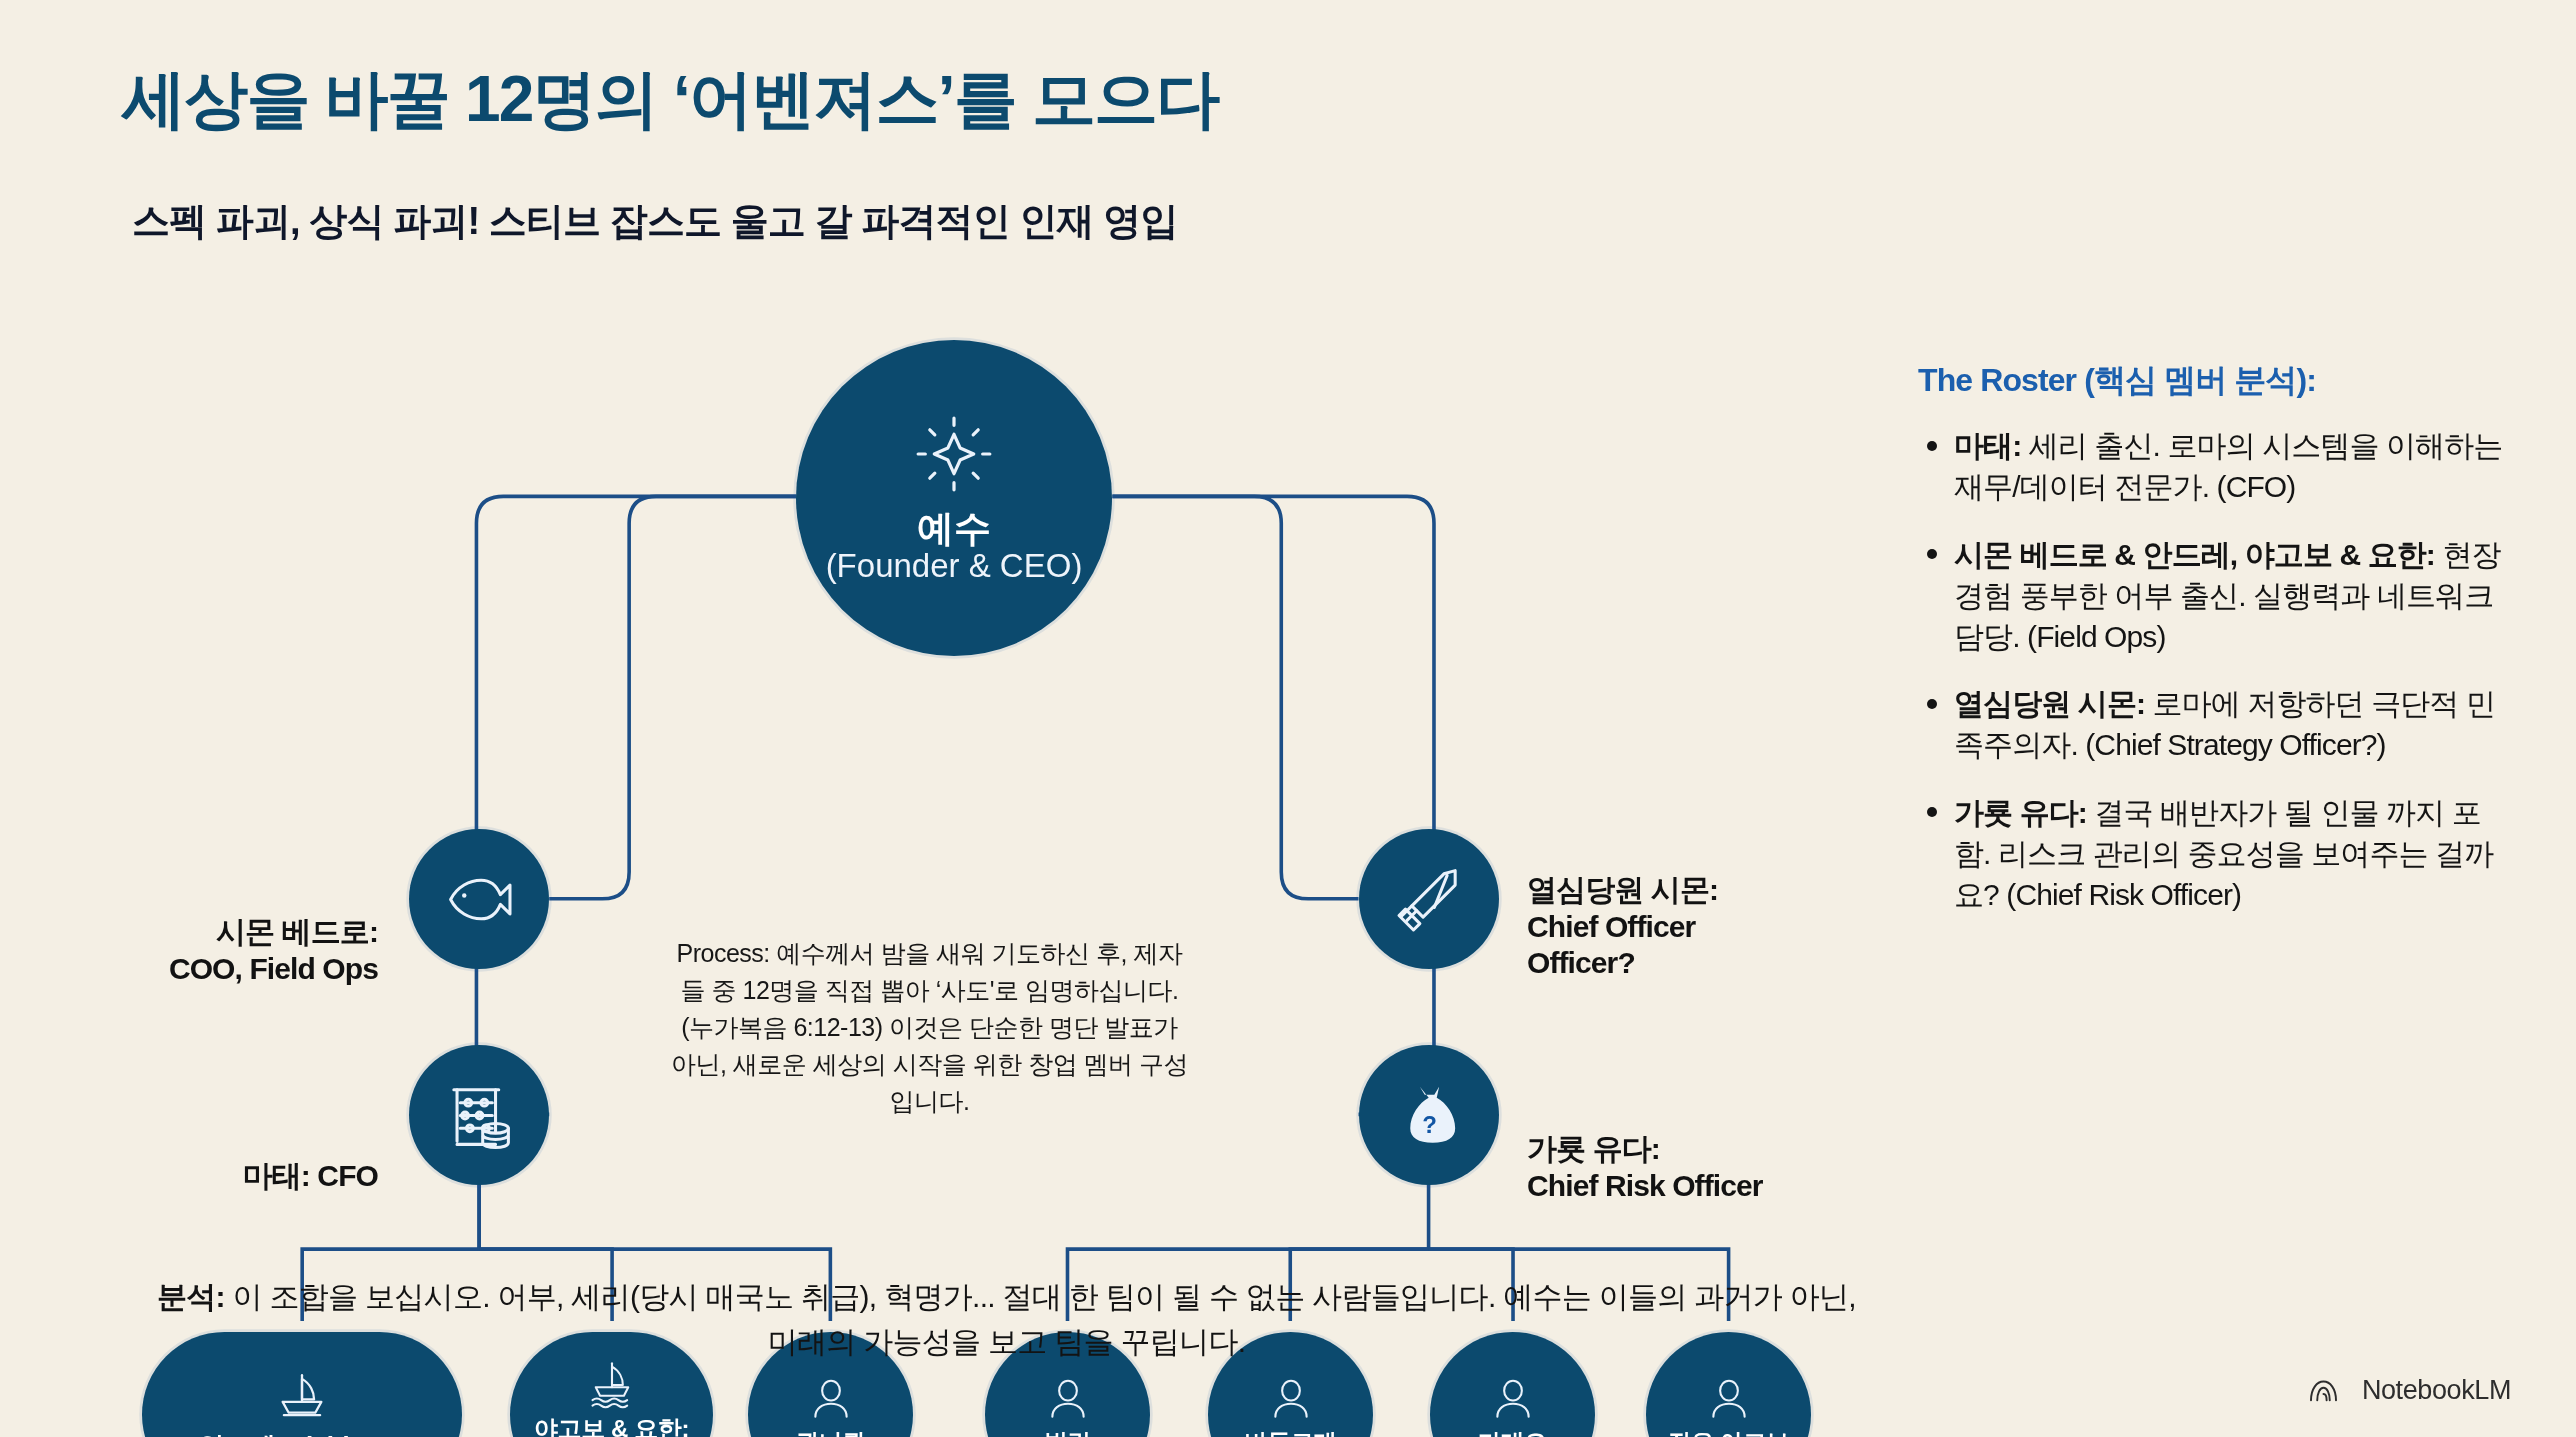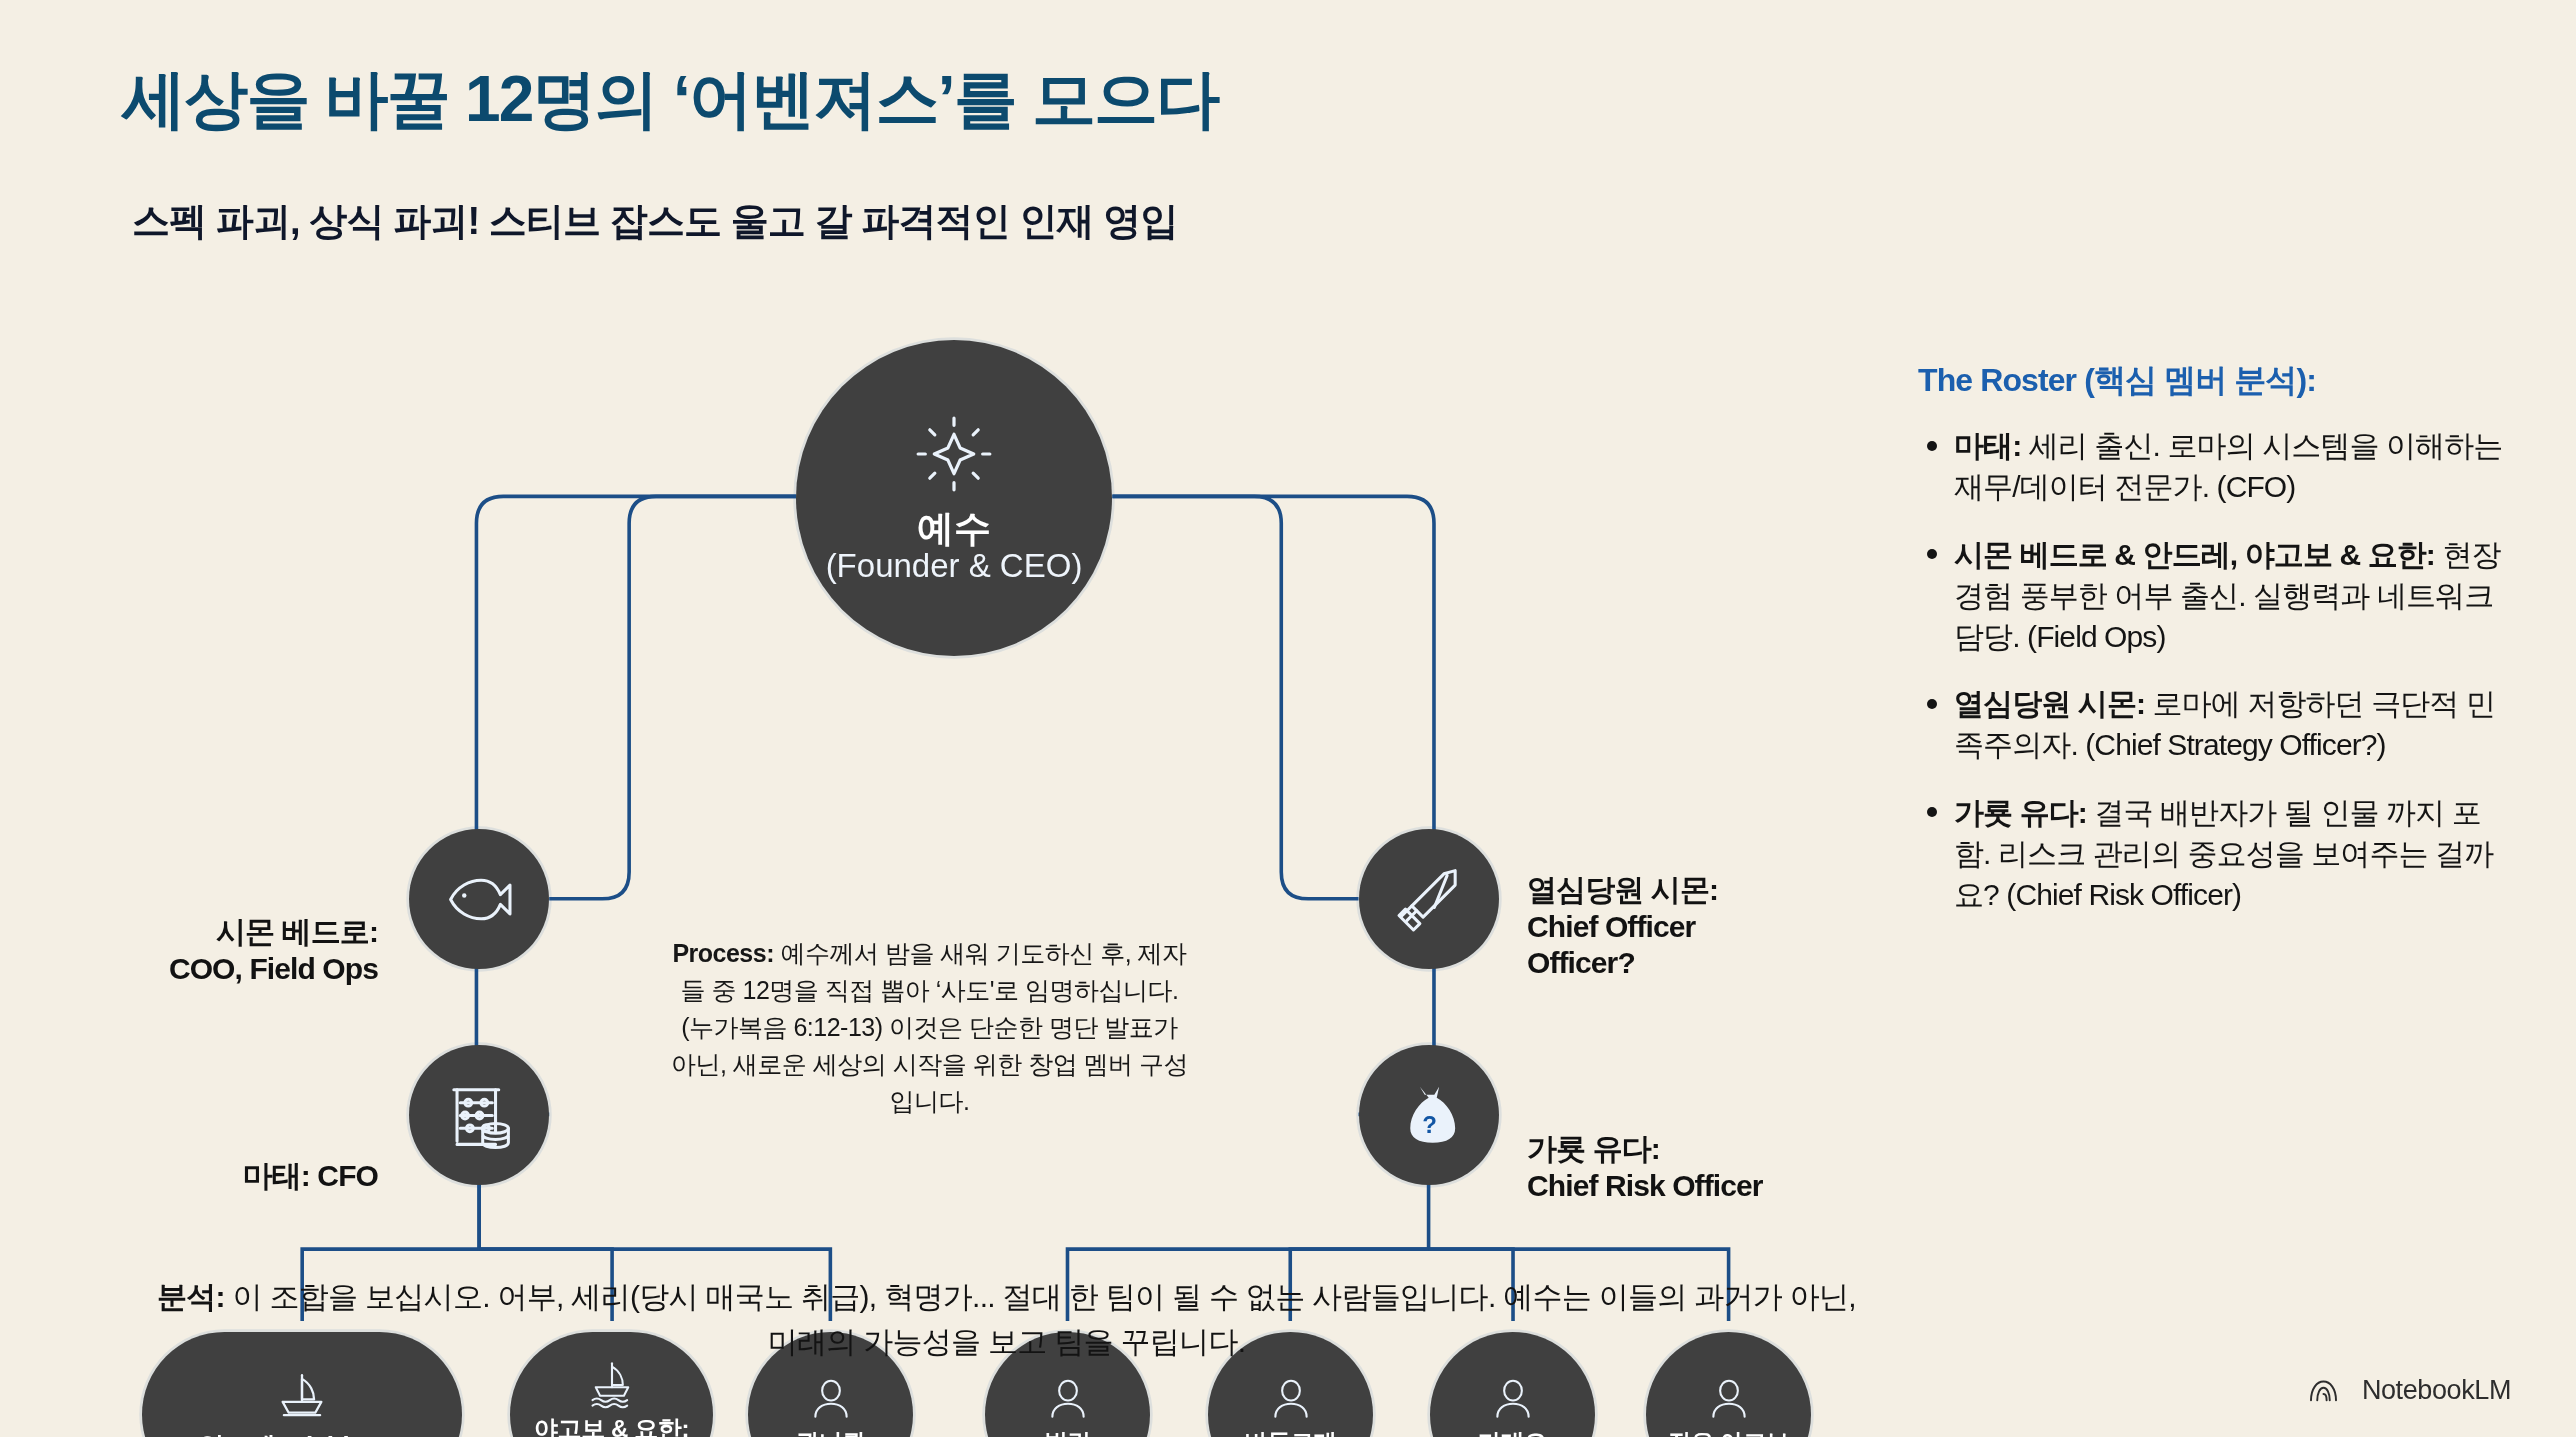--- a/index.html
+++ b/index.html
@@ -22,21 +22,21 @@
     font-size:38px; font-weight:bold; letter-spacing:-0.9px;
     color:#0f172a; white-space:nowrap;
   }
 
   
   .diagram { position:absolute; left:0; top:297px; width:1923px; height:1024px; }
   .wires { position:absolute; left:0; top:0; width:1923px; height:1024px; }
 
   
   .node {
-    position:absolute; background:#404040; color:#ffffff;
+    position:absolute; background:#0c4a6e; color:#ffffff;
     display:flex; flex-direction:column; align-items:center; justify-content:center;
     text-align:center; border-radius:50%;
     box-shadow:0 0 0 2.7px rgba(18,86,164,.10);
   }
   .node .ico { display:block; line-height:0; }
   .node .cap { font-weight:bold; letter-spacing:-0.4px; }
 
   
   #n-ceo { left:796px; top:43px; width:316px; height:316px; }
   #n-ceo .ico { margin-bottom:12.6px; }
@@ -71,21 +71,21 @@
   #l-peter   { left:117px;  top:593px;  width:261px; }
   #l-matthew { left:117px;  top:837px;  width:261px; }
   #l-simonz  { left:1527px; top:575px;  width:297px; }
   #l-judas   { left:1527px; top:834px;  width:323px; }
 
   
   .process {
     position:absolute; left:669px; top:638px; width:521px;
     text-align:center; font-size:25px; line-height:1.48; color:#171717; letter-spacing:-0.5px;
   }
-  .process b { font-weight:bold;text-align:center; }
+  .process b { font-weight:normal;text-align:center; }
 
   
   .analysis {
     position:absolute; left:153px; top:1274px; width:1707px;
     text-align:center; font-size:30px; line-height:1.5; color:#131313; letter-spacing:-0.7px;
   }
   .analysis b { font-weight:bold; }
 
   
   .roster { position:absolute; left:1918px; top:359px; width:593px; }

